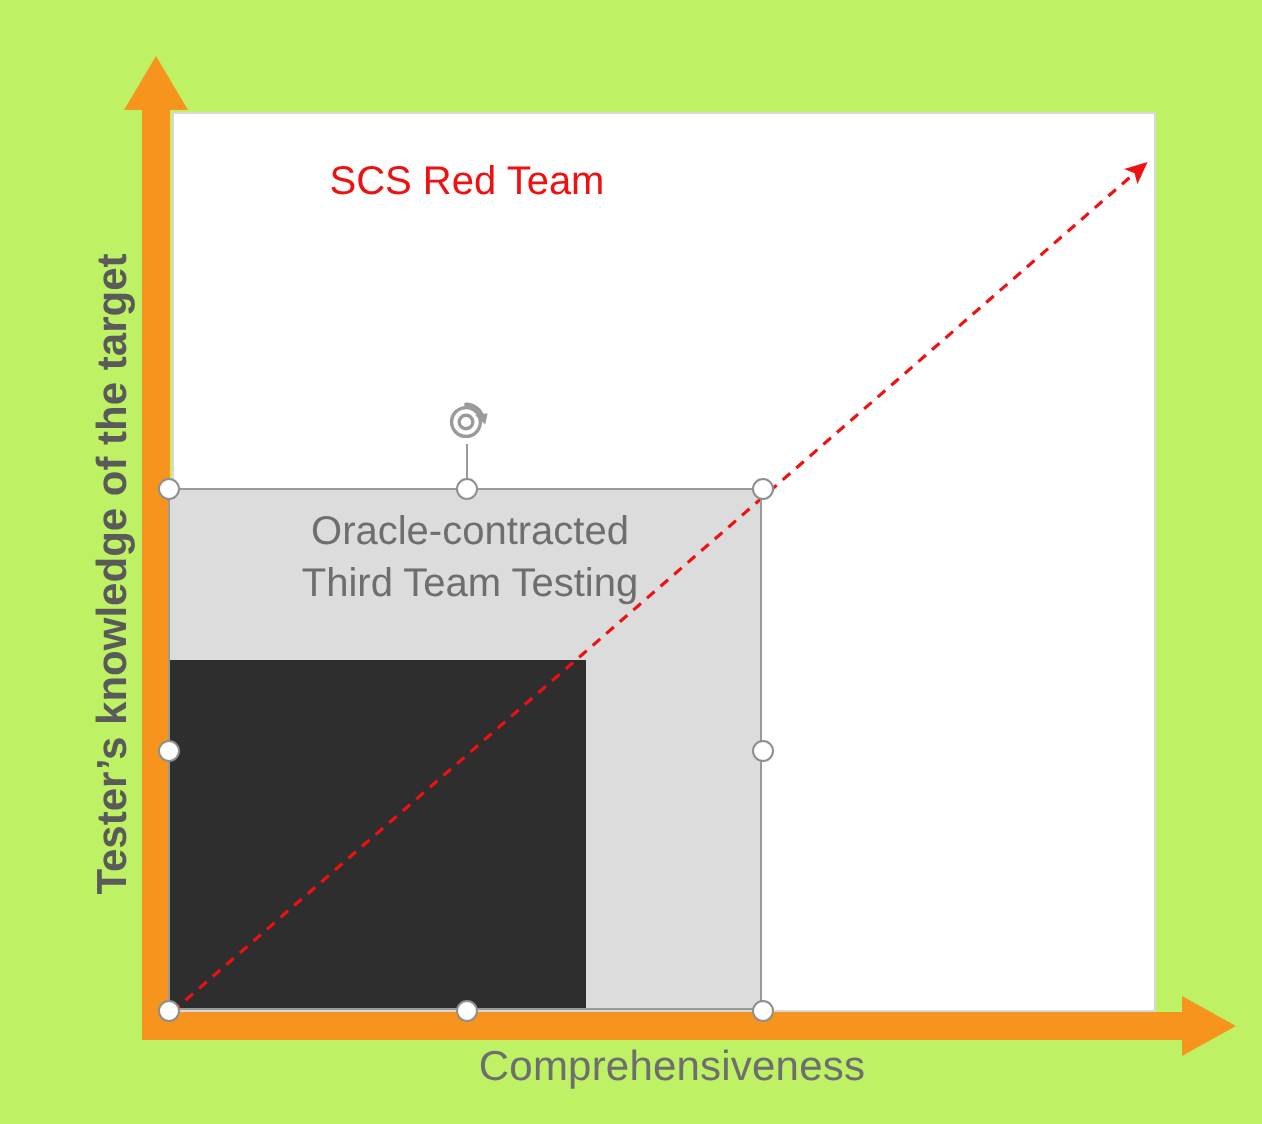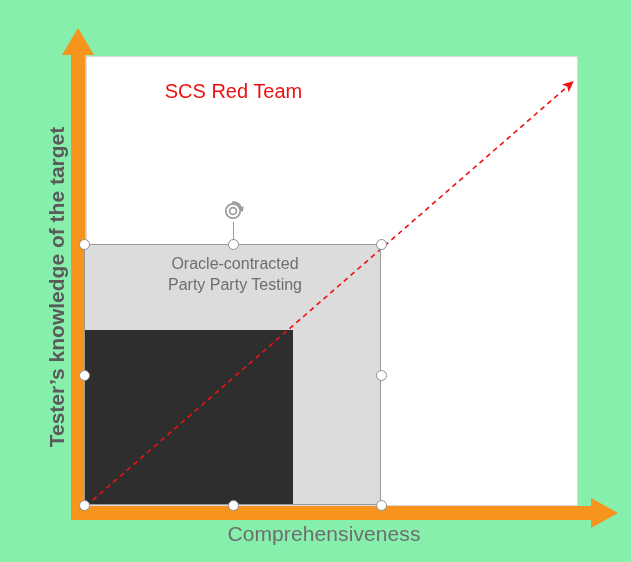--- a/index.html
+++ b/index.html
@@ -7,21 +7,21 @@
     padding: 0;
     background: #ffffff;
   }
   body {
     font-family: "Liberation Sans", sans-serif;
   }
   #canvas {
     position: relative;
     width: 631px;
     height: 562px;
-    background: #86efac;
+    background: #bef264;
     overflow: hidden;
   }
 
   
   .axis-y-shaft {
     position: absolute;
     left: 71px;
     top: 52px;
     width: 14px;
     height: 468px;
@@ -64,21 +64,21 @@
     width: 492px;
     height: 450px;
     border: 1px solid #d9d9d9;
     box-sizing: border-box;
     background: #ffffff;
   }
 
   
   .axis-title-x {
     position: absolute;
-    left: 78px;
+    left: 90px;
     top: 522px;
     width: 492px;
     text-align: center;
     font-size: 21px;
     color: #6e6e6e;
     letter-spacing: 0.1px;
     white-space: nowrap;
   }
   .axis-title-y-wrap {
     position: absolute;
@@ -166,21 +166,21 @@
     color: #ee1111;
     line-height: 1.33;
     font-weight: normal;
   }
   .label-gray {
     position: absolute;
     left: 95px;
     top: 253px;
     width: 280px;
     text-align: center;
-    font-size: 16px;
+    font-size: 20px;
     color: #6e6e6e;
     line-height: 1.32;
   }
   .diag-arrow {
     position: absolute;
     left: 0;
     top: 0;
     width: 631px;
     height: 562px;
     pointer-events: none;
@@ -202,21 +202,21 @@
   <div class="label-red">
     <div>SCS Red Team</div>
   </div>
 
   <div class="box-gray"></div>
 
   <div class="box-dark"></div>
 
   <div class="label-gray">
     <div>Oracle-contracted</div>
-    <div>Party Party Testing</div>
+    <div>Third Team Testing</div>
   </div>
 
   <svg class="diag-arrow" viewBox="0 0 631 562">
     <defs>
       <marker id="redhead" markerWidth="7" markerHeight="7" refX="2.2" refY="3.2" orient="auto">
         <path d="M0,0 L7,3.2 L0,6.4 L1.6,3.2 Z" fill="#ee1111"></path>
       </marker>
     </defs>
     <line x1="86" y1="506" x2="568" y2="86" stroke="#ee1111" stroke-width="1.6" stroke-dasharray="5,4" marker-end="url(#redhead)"></line>
   </svg>

